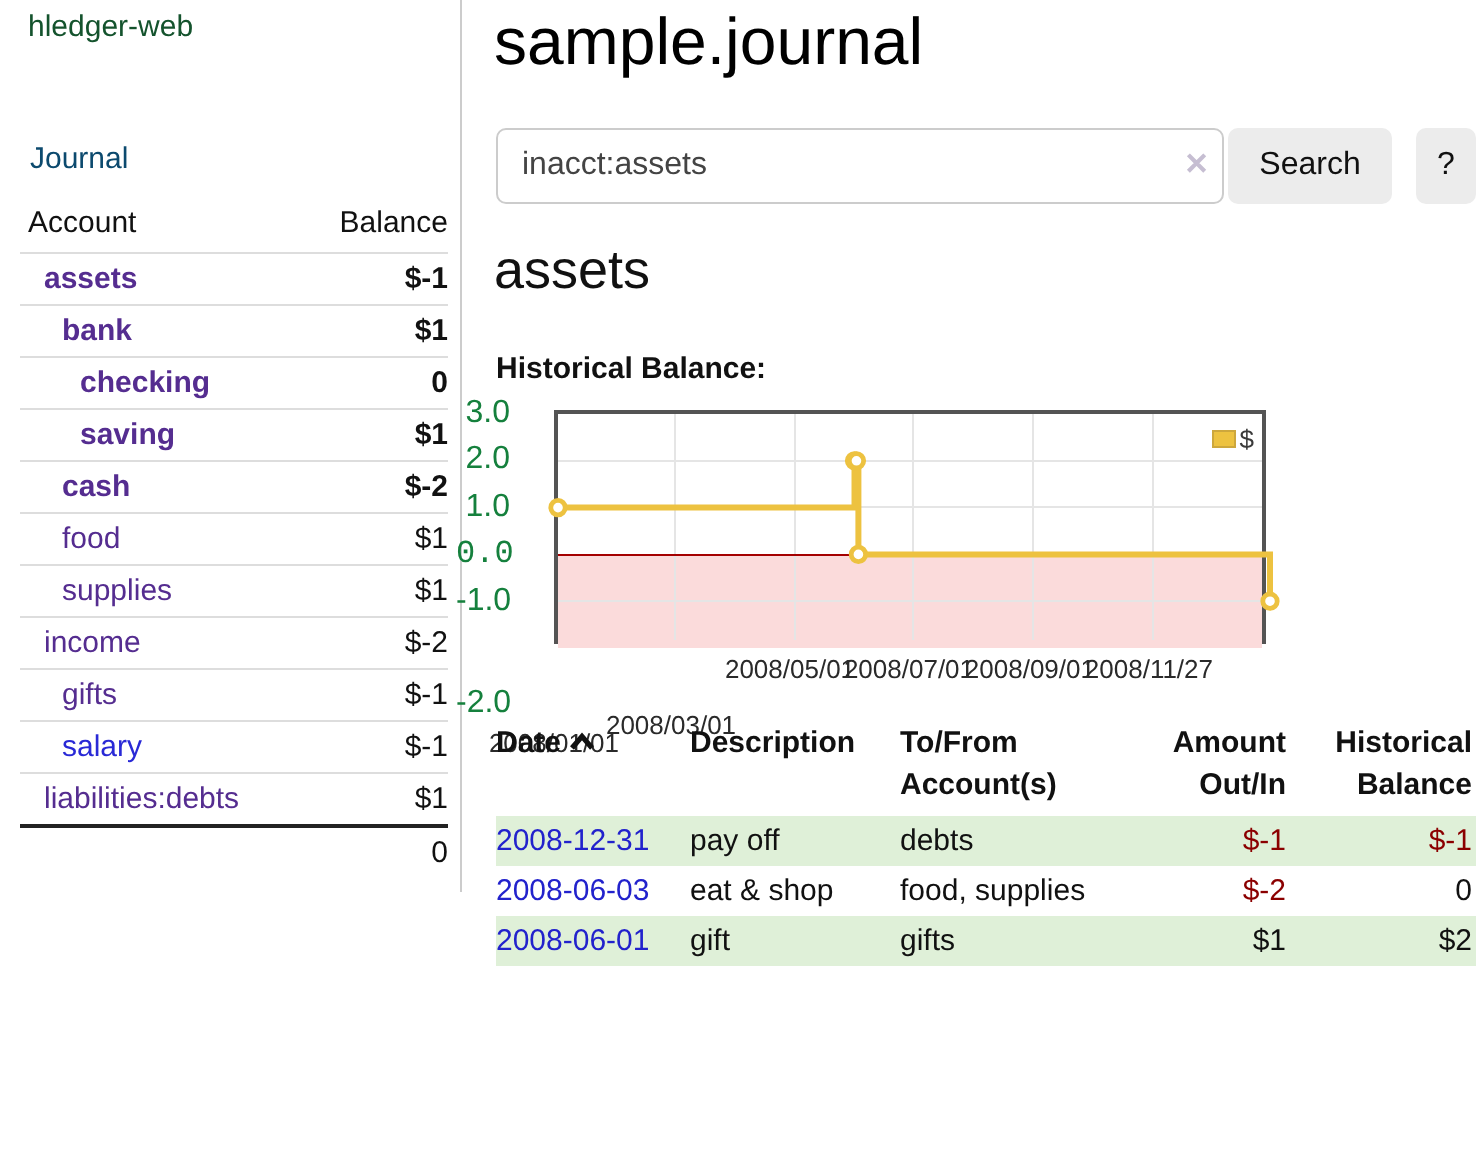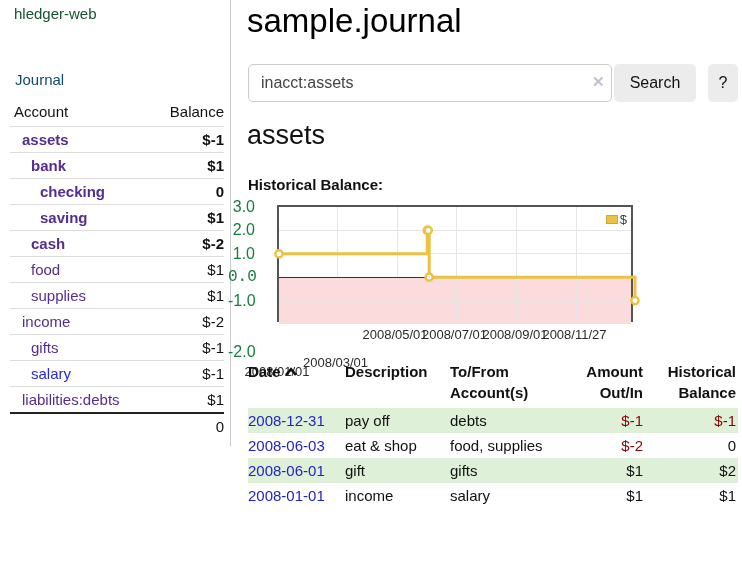--- a/index.html
+++ b/index.html
@@ -236,21 +236,14 @@
       <td class="r amt-neg">$-2</td>
       <td class="r">0</td>
     </tr>
     <tr>
       <td><a href="#" class="date-link">2008-06-01</a></td>
       <td>gift</td>
       <td>gifts</td>
       <td class="r">$1</td>
       <td class="r">$2</td>
     </tr>
-    <tr>
-      <td><a href="#" class="date-link">2008-01-01</a></td>
-      <td>income</td>
-      <td>salary</td>
-      <td class="r">$1</td>
-      <td class="r">$1</td>
-    </tr>
   </tbody>
 </table>
 
 </body></html>

